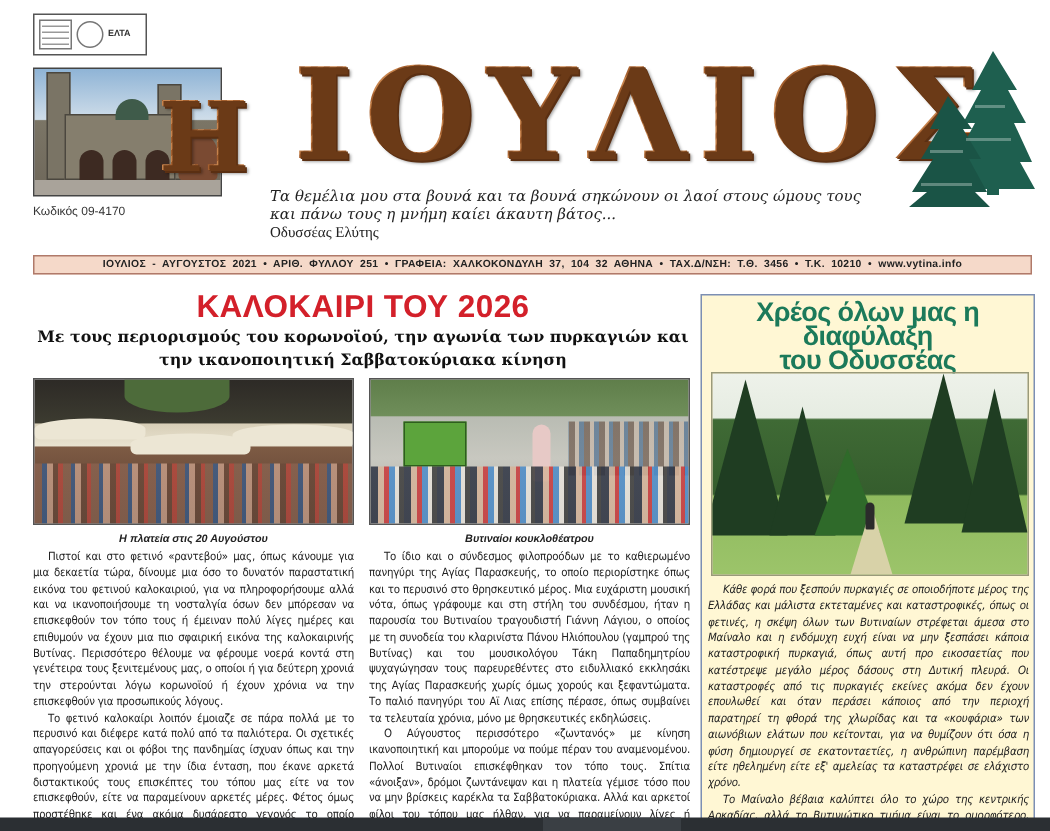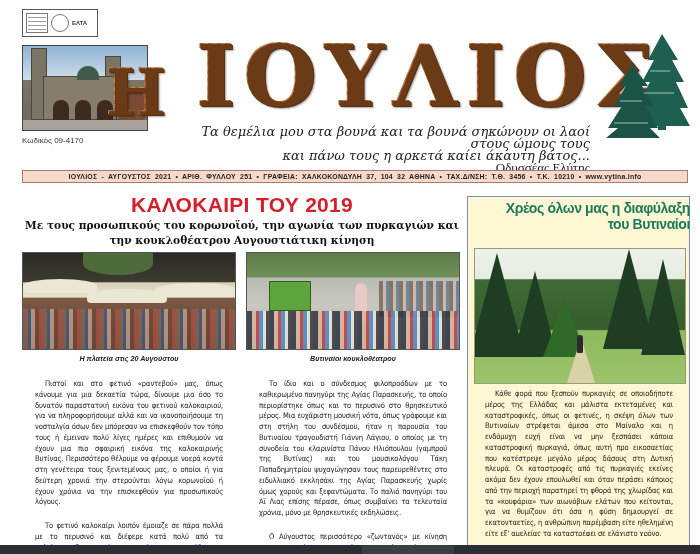--- a/index.html
+++ b/index.html
@@ -23,21 +23,21 @@
   .code { left:22px; top:136px; font-size:8px; color:#333; font-family:"Liberation Sans", sans-serif; }
 
   .masthead { left:178px; top:33px; width:410px; height:92px; display:flex; align-items:flex-end; justify-content:center; }
   .masthead span { font-family:"DejaVu Serif", serif; font-weight:bold; color:#b06a36; letter-spacing:8px;
     text-shadow: 1px 1px 0 #6b3a17, 2px 2px 0 #5a2f12, 3px 3px 2px rgba(0,0,0,.35);
     background: repeating-linear-gradient(135deg, #c7834c 0 3px, #a5602f 3px 6px);
     -webkit-background-clip:text; background-clip:text; -webkit-text-fill-color:transparent; }
   .mast-h { font-size:64px; margin-right:22px; transform:translateY(4px); }
   .mast-main { font-size:84px; }
 
-  .quote { left:180px; top:126px; width:410px; text-align:right; font-family:"DejaVu Serif", serif; font-style:italic; font-size:13px; line-height:12px; color:#222; }
+  .quote { left:180px; top:126px; width:410px; text-align:left; font-family:"DejaVu Serif", serif; font-style:italic; font-size:10px; line-height:12px; color:#222; }
   .quote .author { font-style:normal;font-family:Liberation Serif, serif; }
 
   .trees { left:600px; top:30px; width:96px; height:112px; }
 
   .infobar { left:22px; top:170px; width:666px; height:13px; background:#f5d9c9; border:1px solid #b07a6a; box-sizing:border-box; font-family:"Liberation Sans", sans-serif; font-weight:bold; font-size:6.9px; color:#222; line-height:11px; text-align:center; white-space:nowrap; letter-spacing:.25px; word-spacing:2px; }
 
   
   .headline { left:22px; top:193px; width:440px; text-align:center; font-family:"Liberation Sans", sans-serif; font-weight:bold; color:#d3202a; font-size:21px; line-height:24px; letter-spacing:.3px; }
   .subhead { left:22px; top:218px; width:440px; text-align:center; font-family:"DejaVu Serif", serif; font-weight:bold; font-size:10.6px; line-height:15px; color:#111; }
 
@@ -55,33 +55,33 @@
   .photo2 .kids { position:absolute; left:0; right:0; bottom:0; height:38px;
     background: repeating-linear-gradient(90deg, #2d3342 0 5px, #d6b49a 5px 9px, #c9383a 9px 12px, #4a8bc9 12px 16px, #e9e4dc 16px 19px, #3b3b3b 19px 22px); opacity:.85; }
   .photo2 .crowd2 { position:absolute; right:0; top:28px; width:80px; height:36px;
     background: repeating-linear-gradient(90deg, #6a5548 0 4px, #c7b7a8 4px 7px, #4b6d8f 7px 10px); opacity:.7; }
 
   .caption { font-family:"Liberation Sans", sans-serif; font-style:italic; font-weight:bold; font-size:7.2px; color:#222; text-align:center; }
   .cap1 { left:22px; top:354px; width:214px; }
   .cap2 { left:246px; top:354px; width:214px; }
 
   .col { font-family:"DejaVu Sans Condensed", "DejaVu Sans", sans-serif; font-size:7.6px; line-height:10.75px; color:#222; text-align:justify; letter-spacing:-.15px; }
-  .col p { margin:13px; text-indent:10px; }
+  .col p { margin:0; text-indent:10px; }
   .col1 { left:22px; top:366px; width:214px; height:180px; overflow:hidden; }
   .col2 { left:246px; top:366px; width:214px; height:180px; overflow:hidden; }
 
   
   .sidebox { left:467px; top:196px; width:223px; height:360px; background:#fff7d4; border:1px solid #7c8fb4; box-sizing:border-box; }
-  .side-title { left:467px; top:200px; width:223px; text-align:right; font-family:"Liberation Sans", sans-serif; font-weight:bold; font-size:14px; line-height:16px; color:#1c7a5a; letter-spacing:-.4px; }
+  .side-title { left:467px; top:200px; width:223px; text-align:center; font-family:"Liberation Sans", sans-serif; font-weight:bold; font-size:18px; line-height:16px; color:#1c7a5a; letter-spacing:-.4px; }
   .forest { left:474px; top:248px; width:212px; height:136px; overflow:hidden; border:1px solid #9a9a7a; box-sizing:border-box;
     background: linear-gradient(180deg, #eef2ea 0%, #e6ece2 22%, #3f6a35 23%, #355d2d 60%, #8fba5e 61%, #9cc46a 100%); }
   .forest .pine { position:absolute; width:0; height:0; border-left:22px solid transparent; border-right:22px solid transparent; border-bottom:90px solid #1f3d22; }
   .forest .path { position:absolute; left:92px; bottom:0; width:0; height:0; border-left:14px solid transparent; border-right:14px solid transparent; border-bottom:46px solid #d8d2a8; }
   .forest .hiker { position:absolute; left:102px; top:86px; width:6px; height:18px; background:#2b2b2b; border-radius:3px 3px 1px 1px; }
-  .col3 { left:472px; top:376px; width:214px; height:160px; overflow:hidden; }
+  .col3 { left:472px; top:388px; width:214px; height:160px; overflow:hidden;font-style:italic; }
 
   .bottombar { left:0; top:545px; width:700px; height:9px; background:#2b2f33; }
   .bottombar .seg { position:absolute; left:362px; top:0; width:92px; height:9px; background:#3a3f44; }
 </style>
 </head>
 <body>
 
 <div class="abs logos">
   <div class="logo-box">
       <i></i>
@@ -106,21 +106,21 @@
 </div>
 <div class="abs code">Κωδικός 09-4170</div>
 
 <div class="abs masthead">
   <span class="mast-h">Η</span>
   <span class="mast-main">ΙΟΥΛΙΟΣ</span>
 </div>
 
 <div class="abs quote">
   <div>Τα θεμέλια μου στα βουνά και τα βουνά σηκώνουν οι λαοί στους ώμους τους</div>
-  <div>και πάνω τους η αρκετά καίει άκαυτη βάτος...</div>
+  <div>και πάνω τους η μνήμη καίει άκαυτη βάτος...</div>
   <div class="author">Οδυσσέας Ελύτης</div>
 </div>
 
 <svg class="abs trees" viewBox="0 0 96 112">
   <g fill="#1e5f4f">
     <polygon points="62,4 48,30 54,30 42,52 50,52 36,78 46,78 34,96 90,96 80,78 88,78 76,52 84,52 72,30 78,30"></polygon>
     <rect x="58" y="94" width="8" height="6"></rect>
   </g>
   <g fill="#1a5446">
     <polygon points="32,34 20,56 26,56 14,76 22,76 8,98 18,98 6,108 60,108 50,98 58,98 46,76 54,76 42,56 48,56"></polygon>
@@ -128,24 +128,24 @@
   <g fill="#dfe9e3" opacity=".35">
     <rect x="50" y="40" width="20" height="2"></rect>
       <rect x="44" y="62" width="30" height="2"></rect>
       <rect x="20" y="70" width="22" height="2"></rect>
       <rect x="14" y="92" width="34" height="2"></rect>
   </g>
 </svg>
 
 <div class="abs infobar">ΙΟΥΛΙΟΣ - ΑΥΓΟΥΣΤΟΣ 2021 • ΑΡΙΘ. ΦΥΛΛΟΥ 251 • ΓΡΑΦΕΙΑ: ΧΑΛΚΟΚΟΝΔΥΛΗ 37, 104 32 ΑΘΗΝΑ • ΤΑΧ.Δ/ΝΣΗ: Τ.Θ. 3456 • Τ.Κ. 10210 • www.vytina.info</div>
 
-<div class="abs headline">ΚΑΛΟΚΑΙΡΙ ΤΟΥ 2019</div>
+<div class="abs headline">ΚΑΛΟΚΑΙΡΙ ΤΟΥ 2026</div>
 <div class="abs subhead">
-  <div>Με τους προσωπικούς του κορωνοϊού, την αγωνία των πυρκαγιών και</div>
-  <div>την κουκλοθέατρου Αυγουστιάτικη κίνηση</div>
+  <div>Με τους περιορισμούς του κορωνοϊού, την αγωνία των πυρκαγιών και</div>
+  <div>την ικανοποιητική Σαββατοκύριακα κίνηση</div>
 </div>
 
 <div class="abs photo1">
   <div class="tree"></div>
   <div class="umb" style="left:0;top:26px;width:74px;"></div>
   <div class="umb" style="left:64px;top:36px;width:80px;"></div>
   <div class="umb" style="left:132px;top:30px;width:82px;"></div>
   <div class="crowd"></div>
 </div>
 <div class="abs photo2">
@@ -162,21 +162,21 @@
   <p>Το φετινό καλοκαίρι λοιπόν έμοιαζε σε πάρα πολλά με το περυσινό και διέφερε κατά πολύ από τα παλιότερα. Οι σχετικές απαγορεύσεις και οι φόβοι της πανδημίας ίσχυαν όπως και την προηγούμενη χρονιά με την ίδια ένταση, που έκανε αρκετά διστακτικούς τους επισκέπτες του τόπου μας είτε να τον επισκεφθούν, είτε να παραμείνουν αρκετές μέρες. Φέτος όμως προστέθηκε και ένα ακόμα δυσάρεστο γεγονός το οποίο δημιούργησε</p>
 </div>
 <div class="abs col col2">
   <p>Το ίδιο και ο σύνδεσμος φιλοπροόδων με το καθιερωμένο πανηγύρι της Αγίας Παρασκευής, το οποίο περιορίστηκε όπως και το περυσινό στο θρησκευτικό μέρος. Μια ευχάριστη μουσική νότα, όπως γράφουμε και στη στήλη του συνδέσμου, ήταν η παρουσία του Βυτιναίου τραγουδιστή Γιάννη Λάγιου, ο οποίος με τη συνοδεία του κλαρινίστα Πάνου Ηλιόπουλου (γαμπρού της Βυτίνας) και του μουσικολόγου Τάκη Παπαδημητρίου ψυχαγώγησαν τους παρευρεθέντες στο ειδυλλιακό εκκλησάκι της Αγίας Παρασκευής χωρίς όμως χορούς και ξεφαντώματα. Το παλιό πανηγύρι του Αϊ Λιας επίσης πέρασε, όπως συμβαίνει τα τελευταία χρόνια, μόνο με θρησκευτικές εκδηλώσεις.</p>
   <p>Ο Αύγουστος περισσότερο «ζωντανός» με κίνηση ικανοποιητική και μπορούμε να πούμε πέραν του αναμενομένου. Πολλοί Βυτιναίοι επισκέφθηκαν τον τόπο τους. Σπίτια «άνοιξαν», δρόμοι ζωντάνεψαν και η πλατεία γέμισε τόσο που να μην βρίσκεις καρέκλα τα Σαββατοκύριακα. Αλλά και αρκετοί φίλοι του τόπου μας ήλθαν, για να παραμείνουν λίγες ή περισσότερες ημέρες</p>
 </div>
 
 <div class="abs sidebox"></div>
 <div class="abs side-title">
   <div>Χρέος όλων μας η διαφύλαξη</div>
-  <div>του Βυτιναίοι</div>
+  <div>του Οδυσσέας</div>
 </div>
 <div class="abs forest">
   <div class="pine" style="left:-6px;top:4px;border-bottom-width:104px;border-left-width:28px;border-right-width:28px;"></div>
   <div class="pine" style="left:38px;top:22px;border-bottom-width:86px;"></div>
   <div class="pine" style="left:68px;top:50px;border-bottom-width:58px;border-bottom-color:#2f6a2a;"></div>
   <div class="pine" style="left:128px;top:0px;border-bottom-width:100px;border-left-width:26px;border-right-width:26px;"></div>
   <div class="pine" style="left:166px;top:10px;border-bottom-width:96px;"></div>
   <div class="path"></div>
   <div class="hiker"></div>
 </div>

